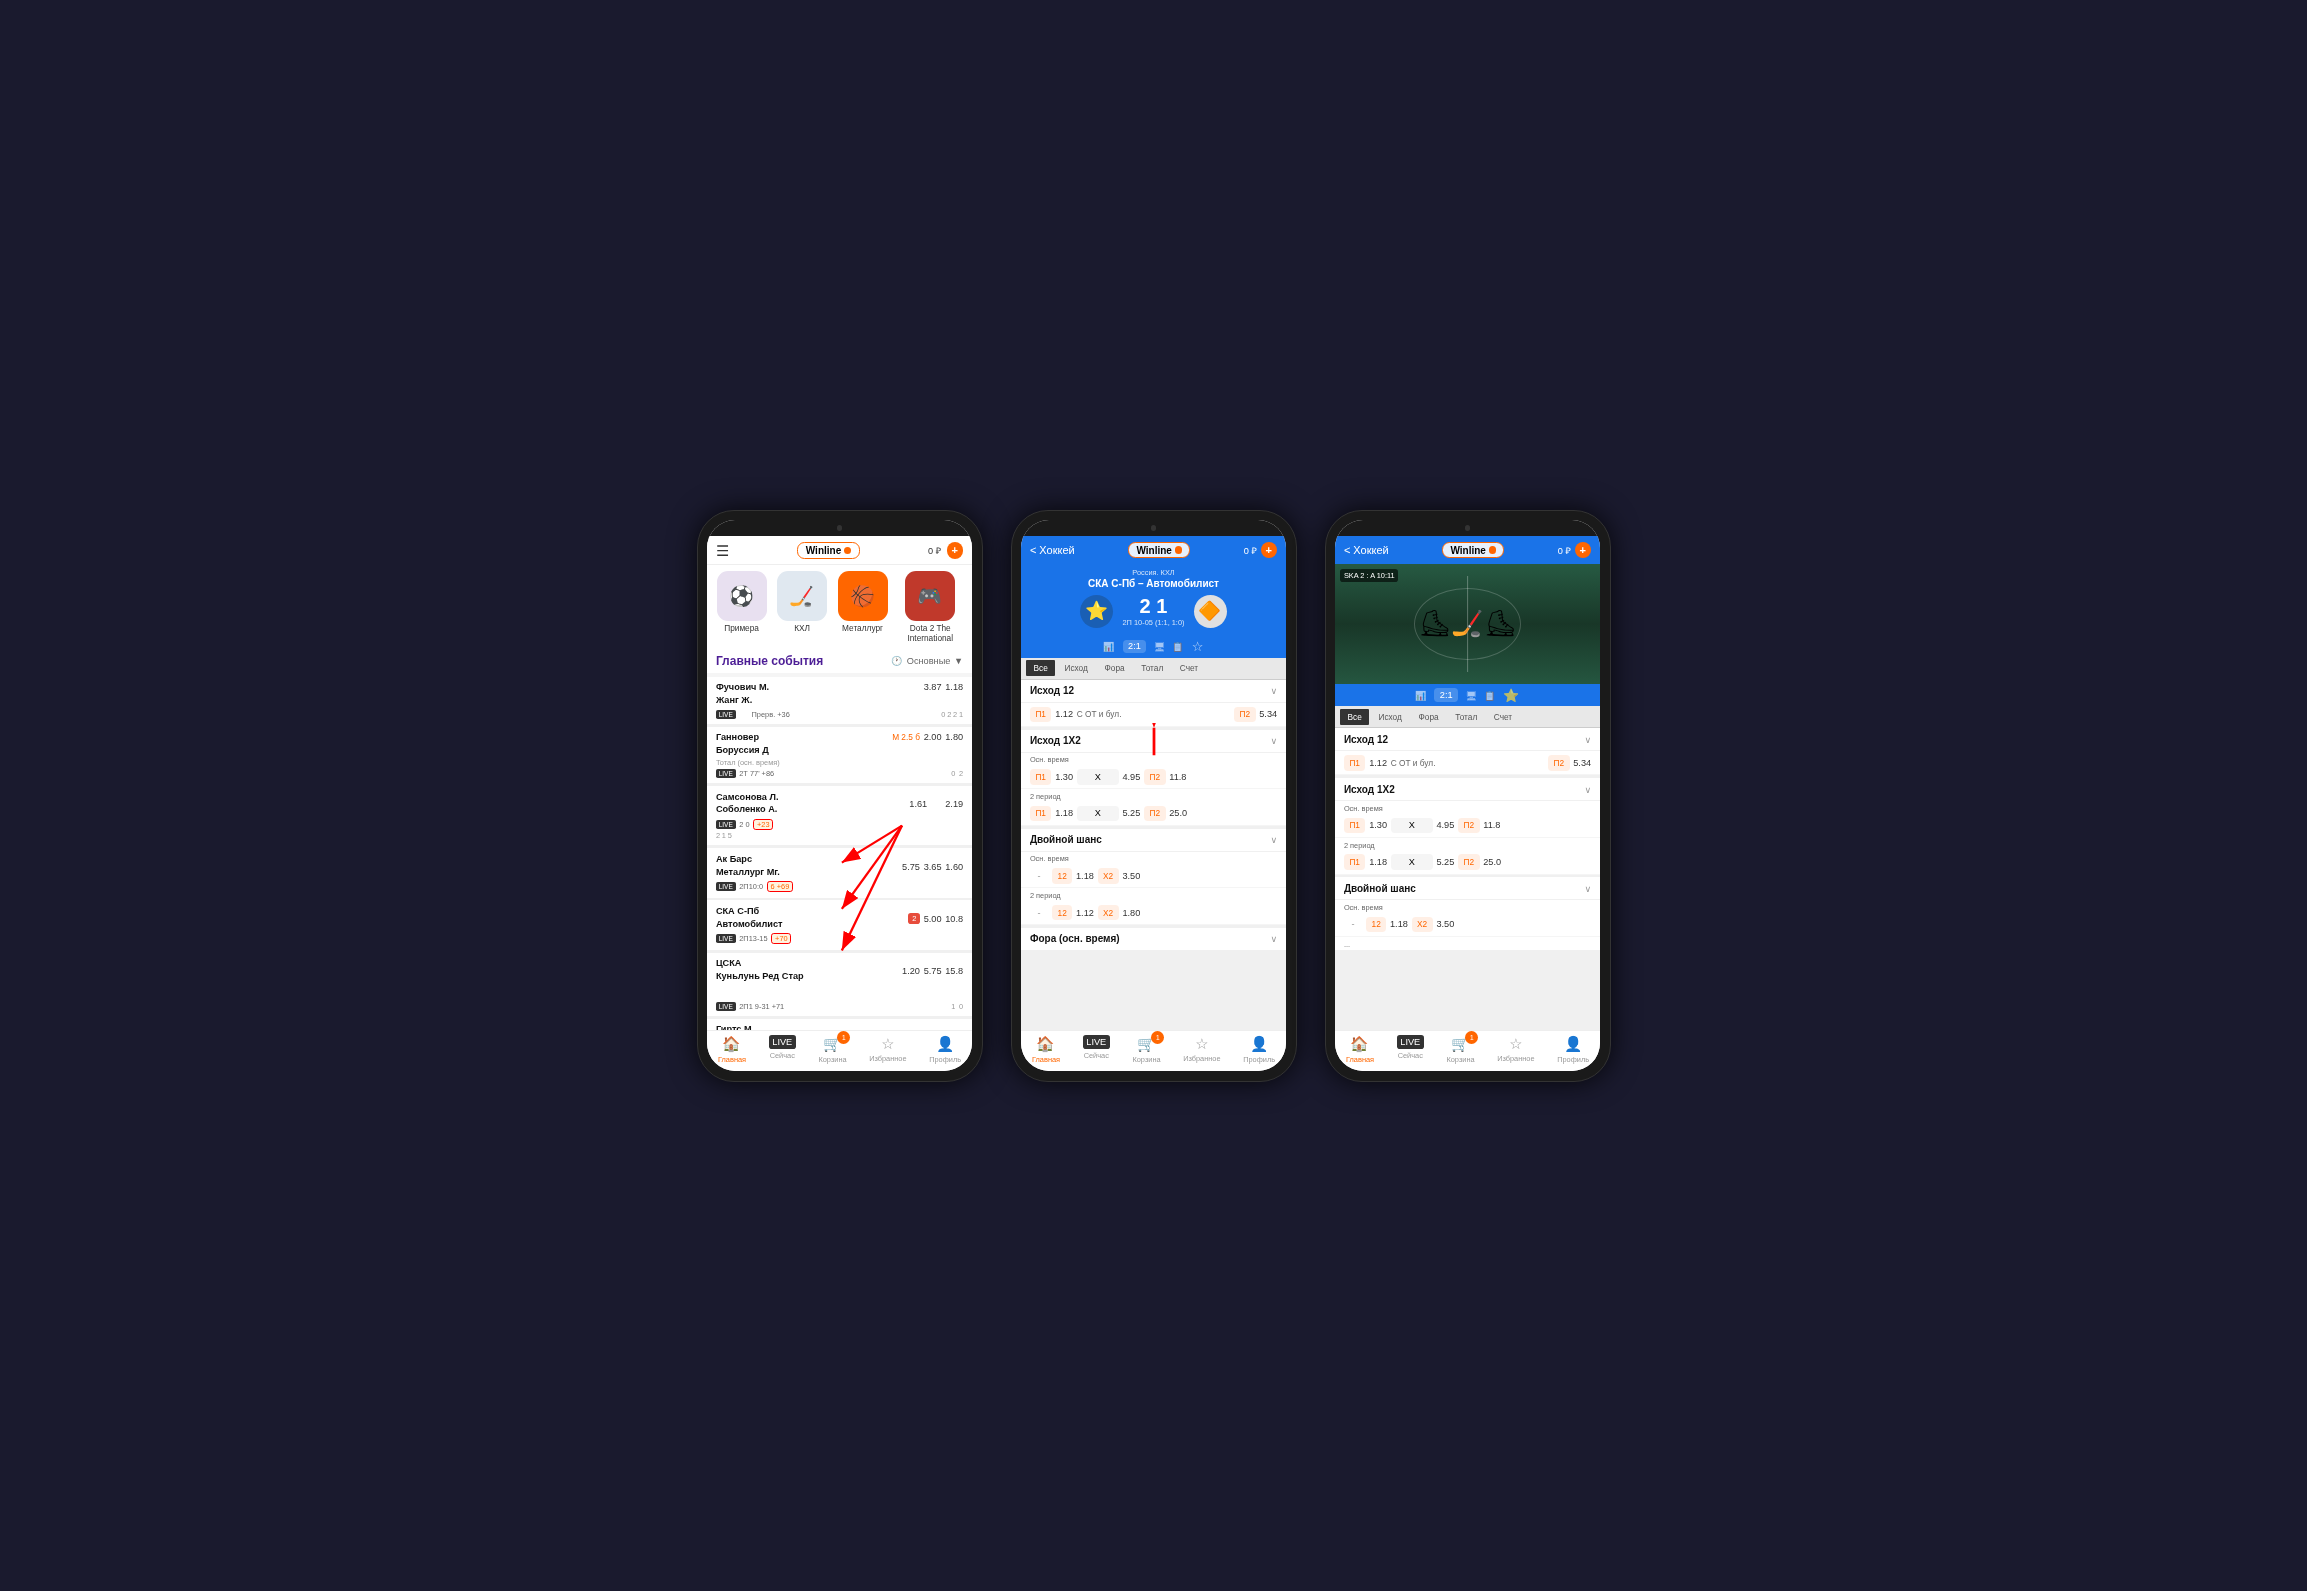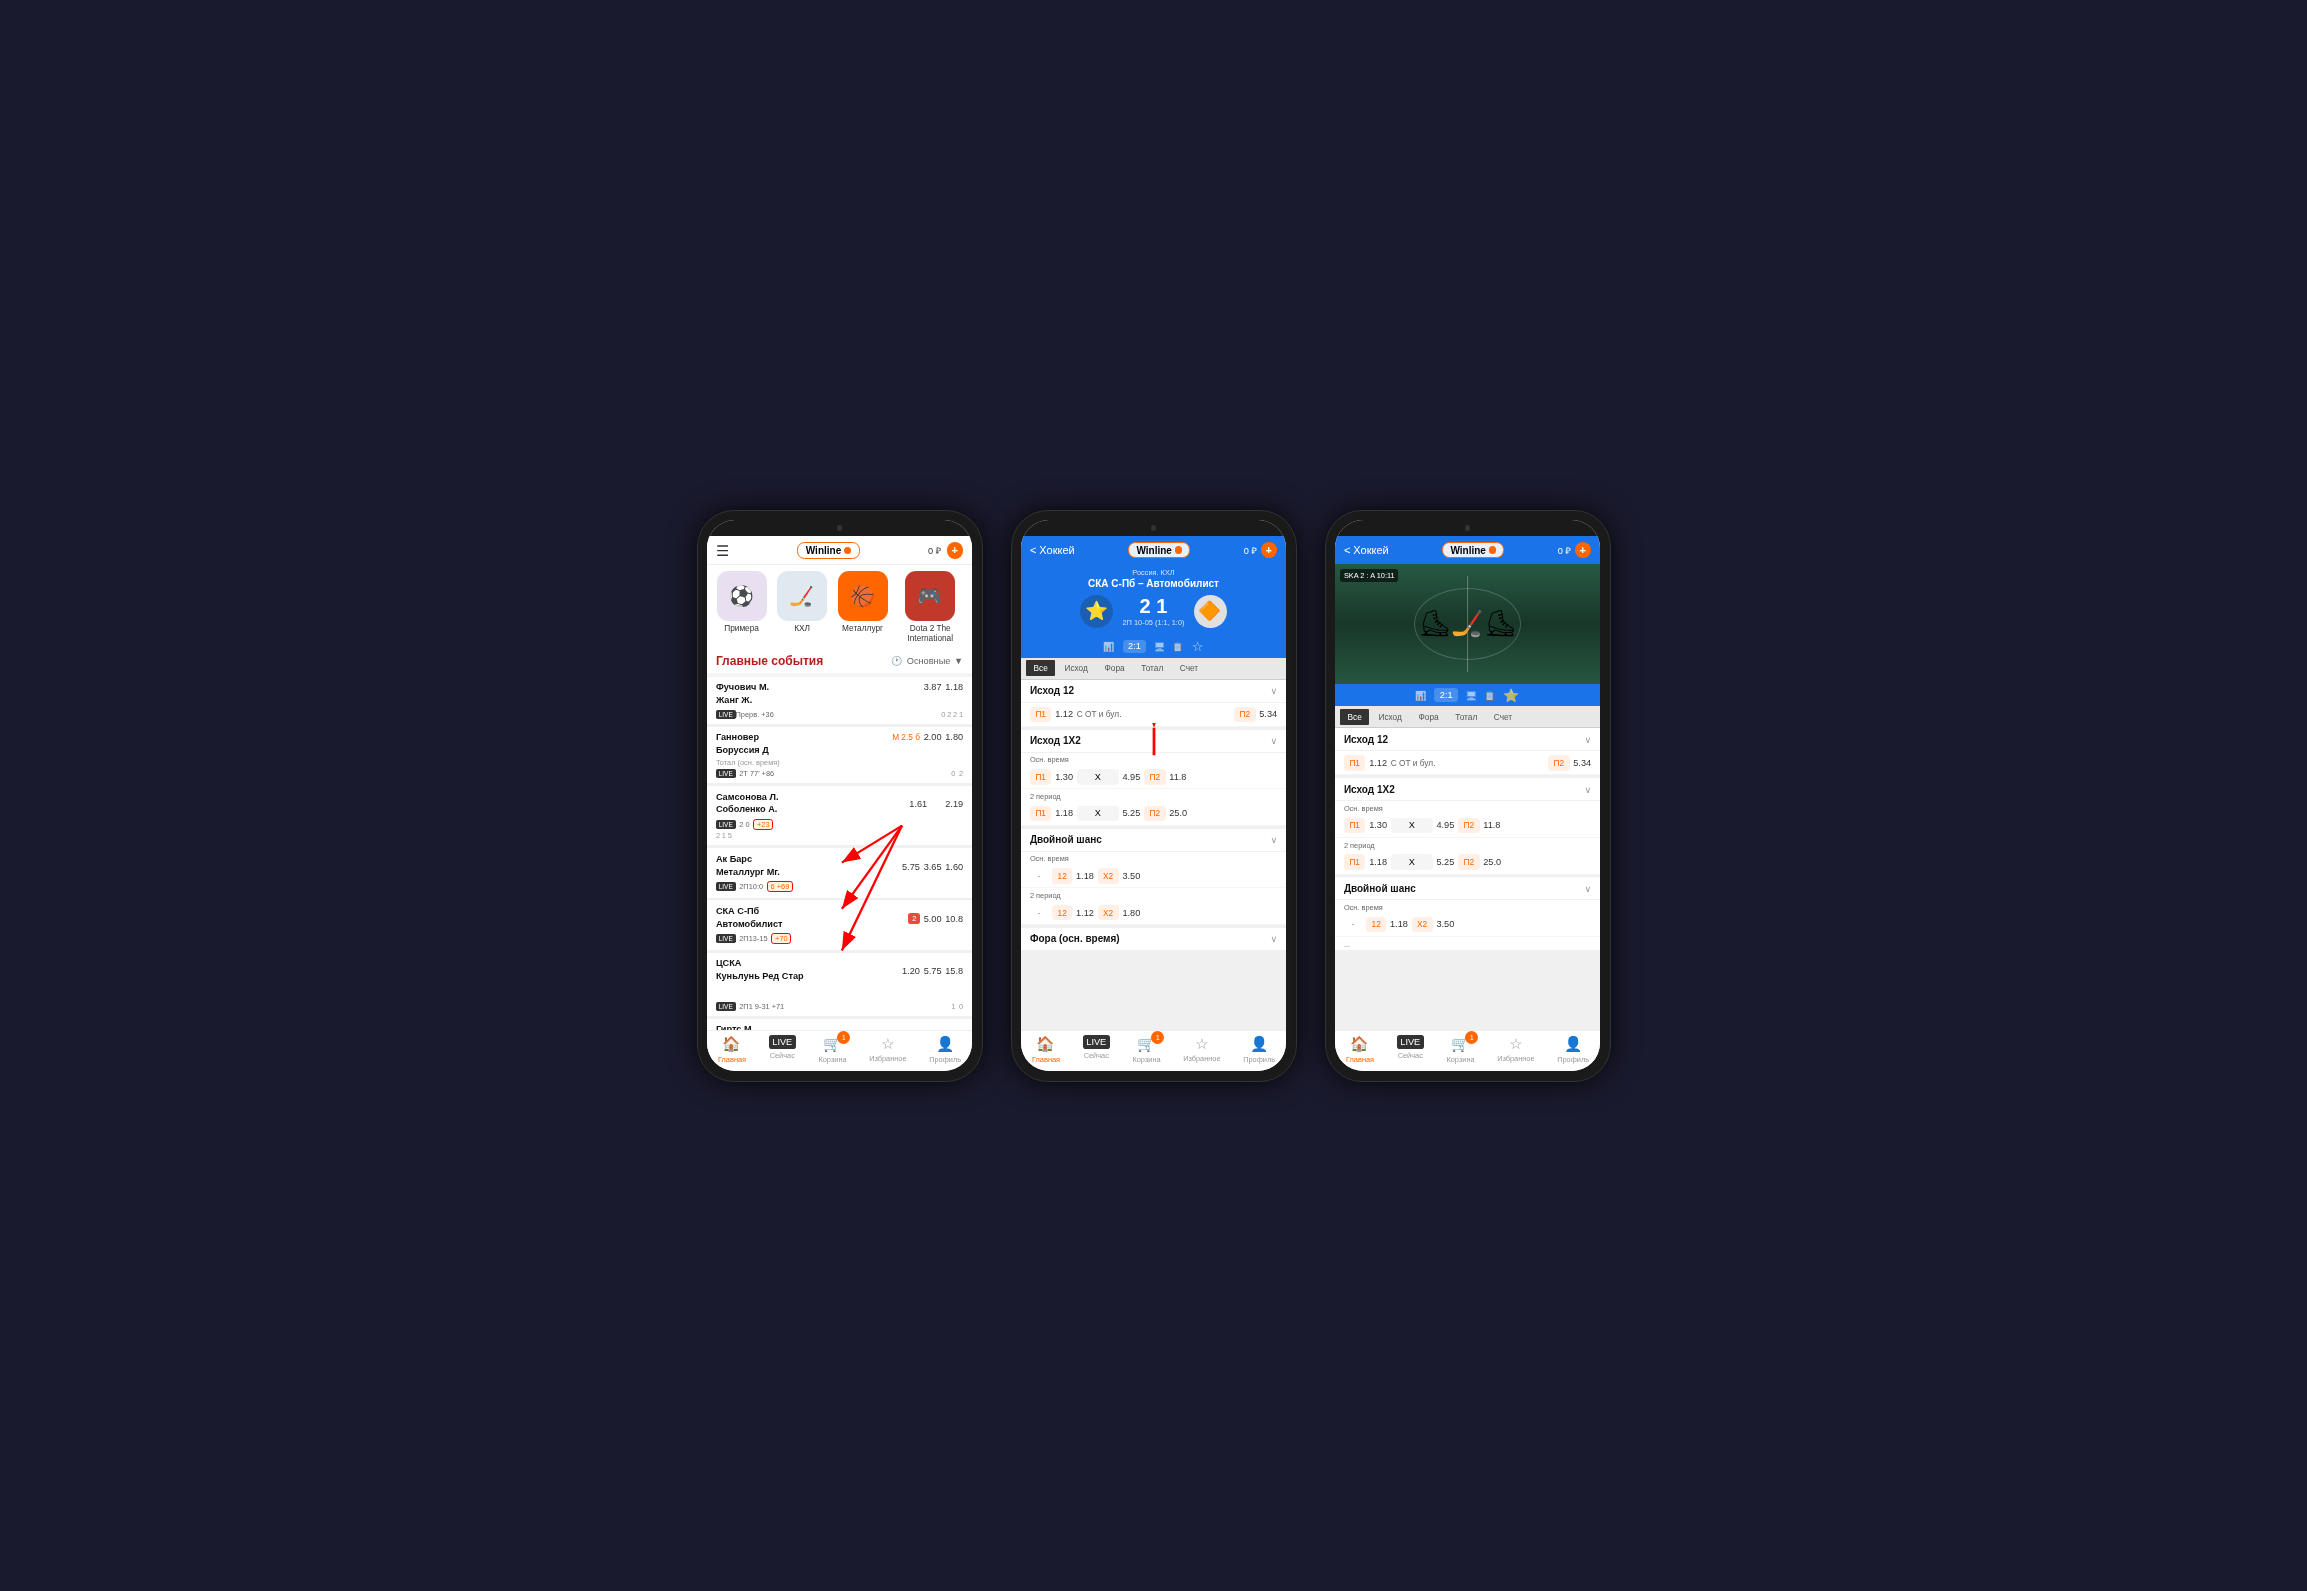--- a/index.html
+++ b/index.html
@@ -139,21 +139,21 @@
       background: white;
       padding: 5.5px 9.2px;
       display: flex;
       justify-content: space-between;
       align-items: center;
       margin-bottom: 3.7px;
     }
     .section-title {
       font-size: 12px;
       font-weight: bold;
-      color: #b91c1c;
+      color: #4c1d95;
     }
     .section-filter {
       font-size: 9.2px;
       color: #666;
       display: flex;
       align-items: center;
       gap: 3.7px;
     }
     
     .match-card {
@@ -499,21 +499,21 @@
               <div class="match-teams">Фучович М.</div>
               <div class="match-teams">Жанг Ж.</div>
             </div>
             <div style="display:flex;gap:5.5px;align-items:center;">
               <div class="match-odds">
                 <span class="odd-val">3.87</span>
                 <span class="odd-val">1.18</span>
               </div>
             </div>
           </div>
-          <div style="display:flex;gap:0;align-items:center;margin-top:1.8px;">
+          <div style="display:flex;gap:16px;align-items:center;margin-top:1.8px;">
             <span class="live-badge">LIVE</span>
             <span class="match-time">Прерв. +36</span>
             <div style="display:flex;gap:1.8px;margin-left:auto;">
               <span class="score-small">0</span>
               <span class="score-small">2</span>
               <span class="score-small">2</span>
               <span class="score-small">1</span>
             </div>
           </div>
         </div>

